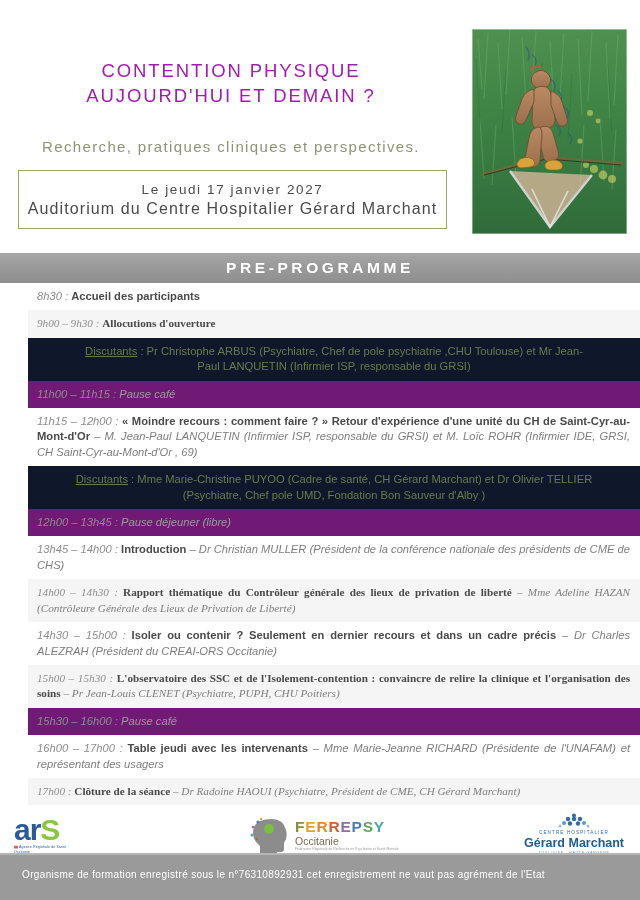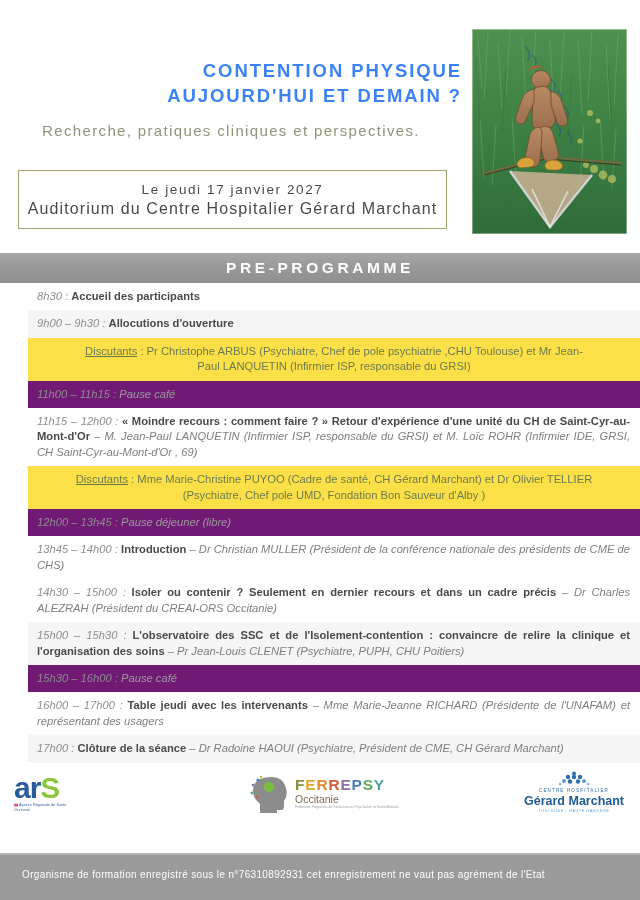--- a/index.html
+++ b/index.html
@@ -28,29 +28,28 @@
     top: 0;
     width: 462px;
     height: 253px;
   }
   .title-block {
     padding-top: 58px;
     text-align: center;
   }
   .title-line {
     font-size: 18.5px;
-    font-weight: bold;
-    color: #3b82f6;
+    font-weight: normal;
+    color: #a21caf;
     letter-spacing: 1.9px;
     line-height: 25px;
     white-space: nowrap;
-    text-align: right;
   }
   .subtitle {
-    margin-top: 13px;
+    margin-top: 29px;
     text-align: center;
     font-size: 15px;
     color: #8f9478;
     letter-spacing: 1.35px;
     line-height: 20px;
     white-space: nowrap;
   }
   .date-box {
     position: absolute;
     left: 18px;
@@ -100,24 +99,24 @@
 
   
   .program { background: #ffffff; }
   .row {
     padding: 6px 10px 6px 9px;
     font-size: 11.2px;
     line-height: 15.4px;
     text-align: justify;
     margin-left: 28px;
   }
-  .row.alt { background: #f5f5f5; }
+  .row.alt { background: #f5f5f5; font-family: Liberation Serif, serif; }
   .row.plain { background: #ffffff; }
   .row.discutants {
-    background: #fde047;
+    background: #0f172a;
     text-align: center;
     padding-left: 46px;
     padding-right: 46px;
     color: #6a7a4e;
   }
   .row.pause {
     background: #701a75;
     color: #9b9b9b;
   }
   .row .time {
@@ -290,20 +289,21 @@
 
 <div class="program" id="program-list">
     <div class="row plain"><span class="time">8h30 : </span><span class="t">Accueil des participants</span></div>
     <div class="row alt"><span class="time">9h00 – 9h30 : </span><span class="t">Allocutions d'ouverture</span></div>
     <div class="row discutants"><span class="lbl">Discutants</span><span class="dtxt"> : Pr Christophe ARBUS (Psychiatre, Chef de pole psychiatrie ,CHU Toulouse) et Mr Jean-Paul LANQUETIN (Infirmier ISP, responsable du GRSI)</span></div>
     <div class="row pause"><span class="time">11h00 – 11h15 : </span><span class="ptxt">Pause café</span></div>
     <div class="row plain"><span class="time">11h15 – 12h00 : </span><span class="t">« Moindre recours : comment faire ? » Retour d'expérience d'une unité du CH de Saint-Cyr-au-Mont-d'Or</span><span class="sp"> – M. Jean-Paul LANQUETIN (Infirmier ISP, responsable du GRSI) et M. Loïc ROHR (Infirmier IDE, GRSI, CH Saint-Cyr-au-Mont-d'Or , 69)</span></div>
     <div class="row discutants"><span class="lbl">Discutants</span><span class="dtxt"> : Mme Marie-Christine PUYOO (Cadre de santé, CH Gérard Marchant) et Dr Olivier TELLIER (Psychiatre, Chef pole UMD, Fondation Bon Sauveur d'Alby )</span></div>
     <div class="row pause"><span class="time">12h00 – 13h45 : </span><span class="ptxt">Pause déjeuner (libre)</span></div>
     <div class="row plain"><span class="time">13h45 – 14h00 :  </span><span class="t">Introduction</span><span class="sp"> – Dr Christian MULLER (Président de la conférence nationale des présidents de CME de CHS)</span></div>
+    <div class="row alt"><span class="time">14h00 – 14h30 :  </span><span class="t">Rapport thématique du Contrôleur générale des lieux de privation de liberté</span><span class="sp"> – Mme Adeline HAZAN (Contrôleure Générale des Lieux de Privation de Liberté)</span></div>
     <div class="row plain"><span class="time">14h30 – 15h00  :  </span><span class="t">Isoler ou contenir ? Seulement en dernier recours et dans un cadre précis</span><span class="sp"> – Dr Charles ALEZRAH (Président du CREAI-ORS Occitanie)</span></div>
     <div class="row alt"><span class="time">15h00 – 15h30 :  </span><span class="t">L'observatoire des SSC et de l'Isolement-contention : convaincre de relire la clinique et l'organisation des soins</span><span class="sp"> – Pr Jean-Louis CLENET (Psychiatre, PUPH, CHU Poitiers)</span></div>
     <div class="row pause"><span class="time">15h30 – 16h00 : </span><span class="ptxt">Pause café</span></div>
     <div class="row plain"><span class="time">16h00 – 17h00  :  </span><span class="t">Table jeudi avec les intervenants</span><span class="sp"> – Mme Marie-Jeanne RICHARD (Présidente de l'UNAFAM) et représentant des usagers</span></div>
     <div class="row alt"><span class="time">17h00 : </span><span class="t">Clôture de la séance</span><span class="sp"> – Dr Radoine HAOUI (Psychiatre, Président de CME, CH Gérard Marchant)</span></div>
   </div>
 
 <div class="logos">
 
   <div class="logo-ars">

